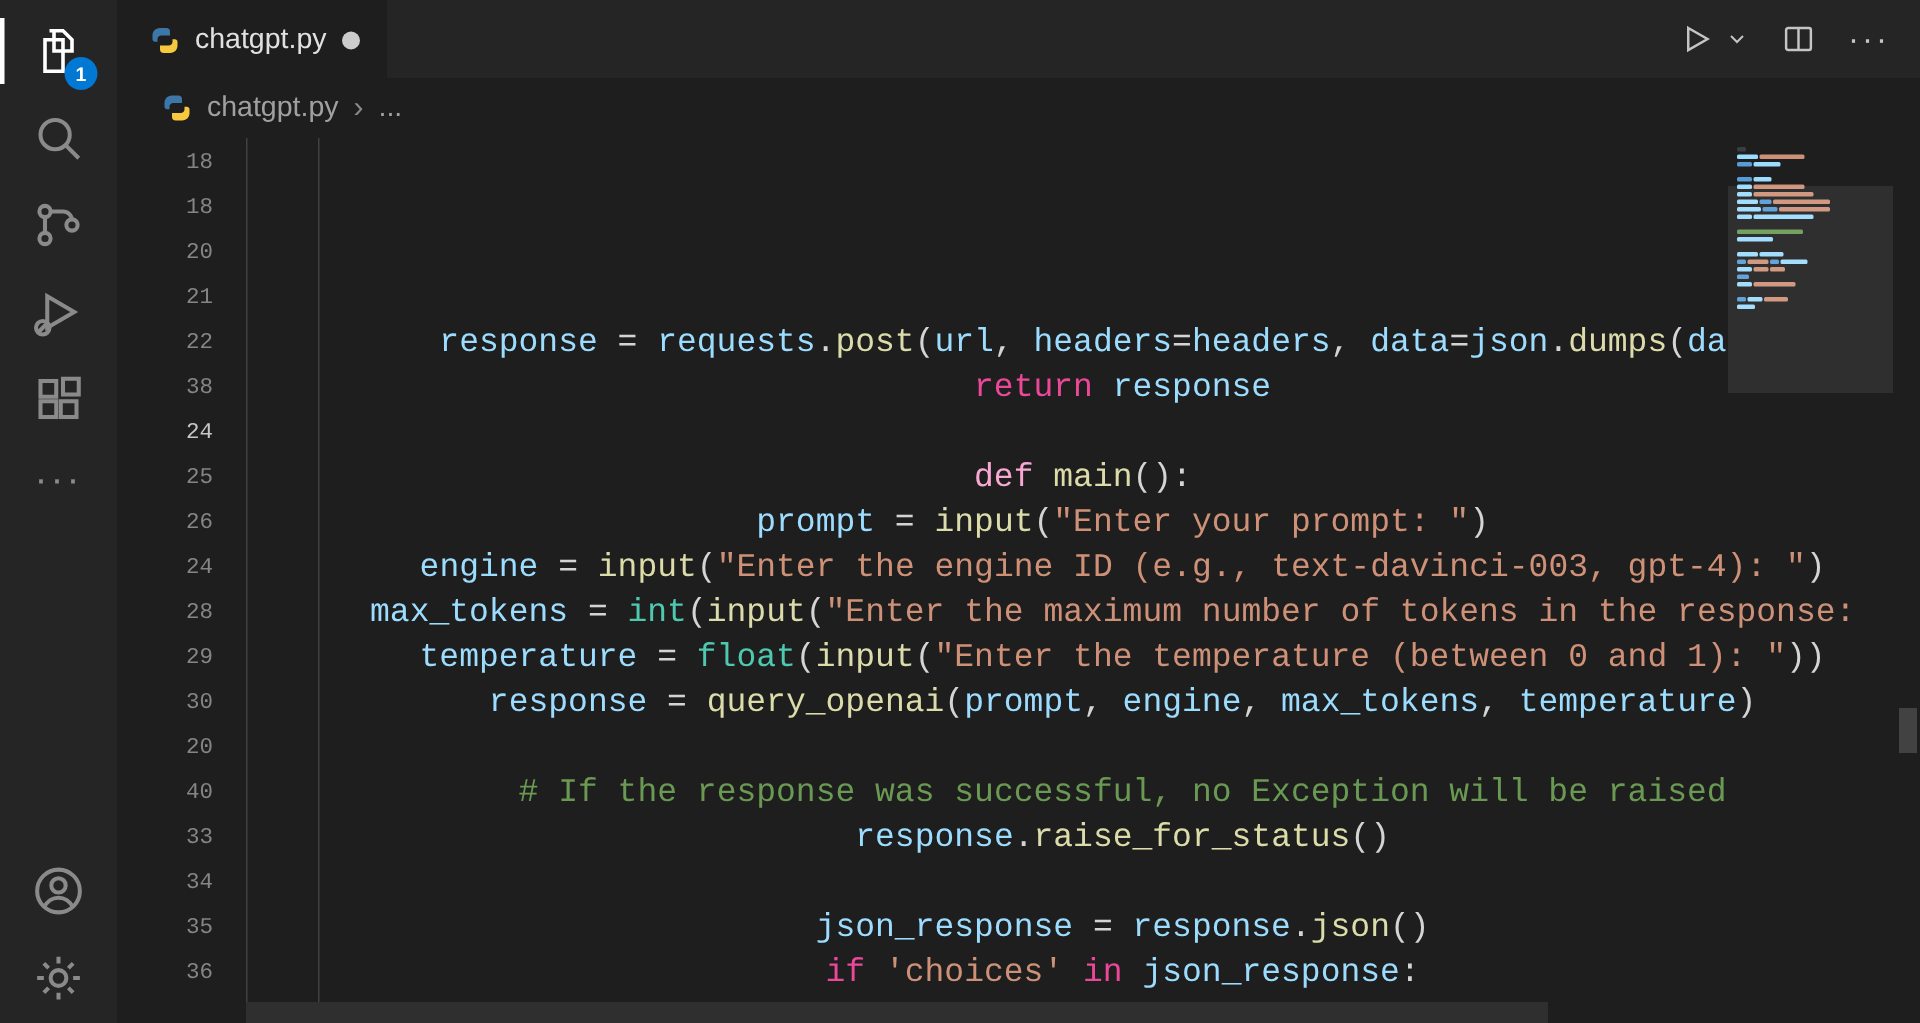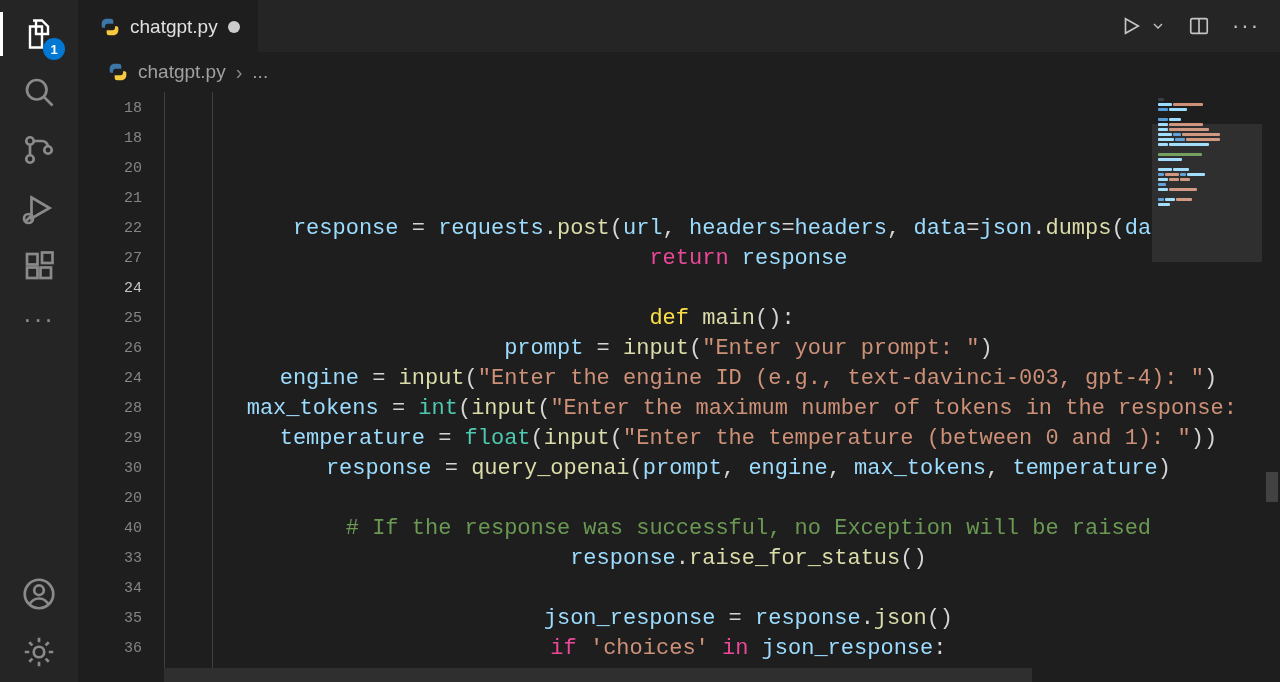--- a/index.html
+++ b/index.html
@@ -105,21 +105,21 @@
     padding-top:2px;
     position:relative;
   }
   .code-line { height:30px;text-align:center; }
   .indent-guide {
     position:absolute; top:0; bottom:0; width:1px;
     background:#404040;
   }
 
   
-  .kw   { color:#fde047; }
+  .kw   { color:#f9a8d4; }
   .kwc  { color:#ec4899; }
   .fn   { color:#dcdcaa; }
   .cls  { color:#4ec9b0; }
   .str  { color:#ce9178; }
   .num  { color:#b5cea8; }
   .var  { color:#9cdcfe; }
   .cmt  { color:#6a9953; }
   .pun  { color:#d4d4d4; }
 
   
@@ -261,21 +261,21 @@
   <span>...</span>
 </div>
 
 <div class="editor">
   <div class="gutter" id="gutter">
       <div class="ln">18</div>
       <div class="ln">18</div>
       <div class="ln">20</div>
       <div class="ln">21</div>
       <div class="ln">22</div>
-      <div class="ln">27</div>
+      <div class="ln">38</div>
       <div class="ln current">24</div>
       <div class="ln">25</div>
       <div class="ln">26</div>
       <div class="ln">24</div>
       <div class="ln">28</div>
       <div class="ln">29</div>
       <div class="ln">30</div>
       <div class="ln">20</div>
       <div class="ln">40</div>
       <div class="ln">33</div>

